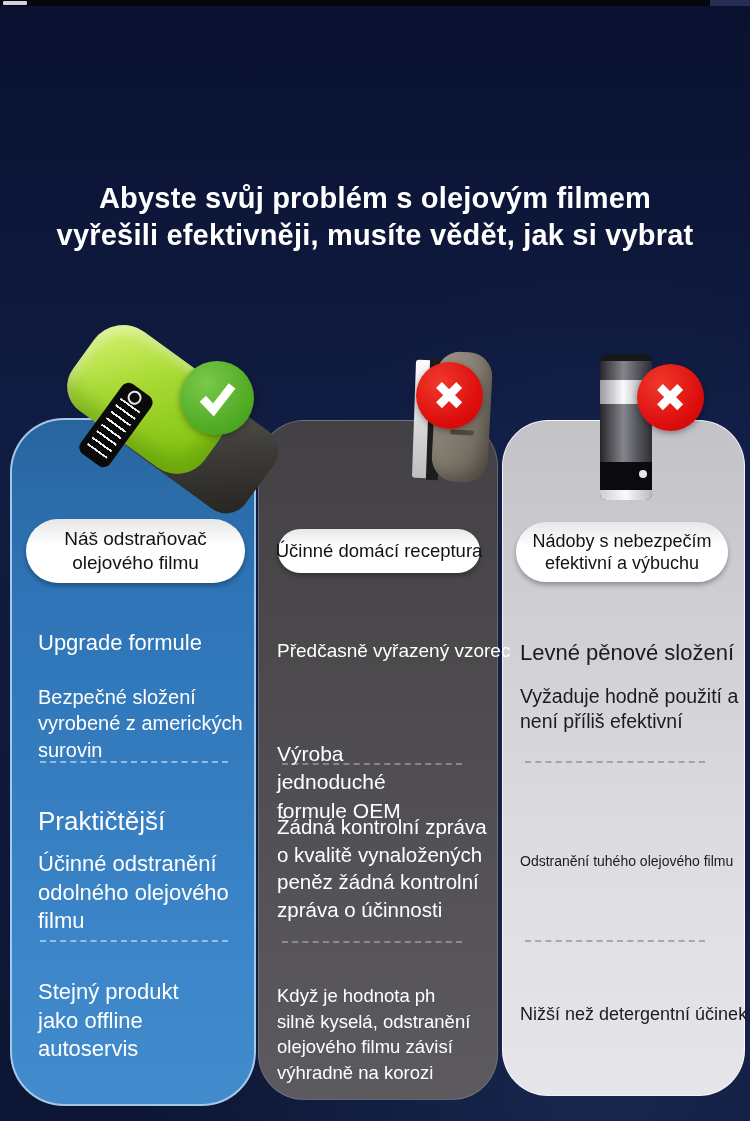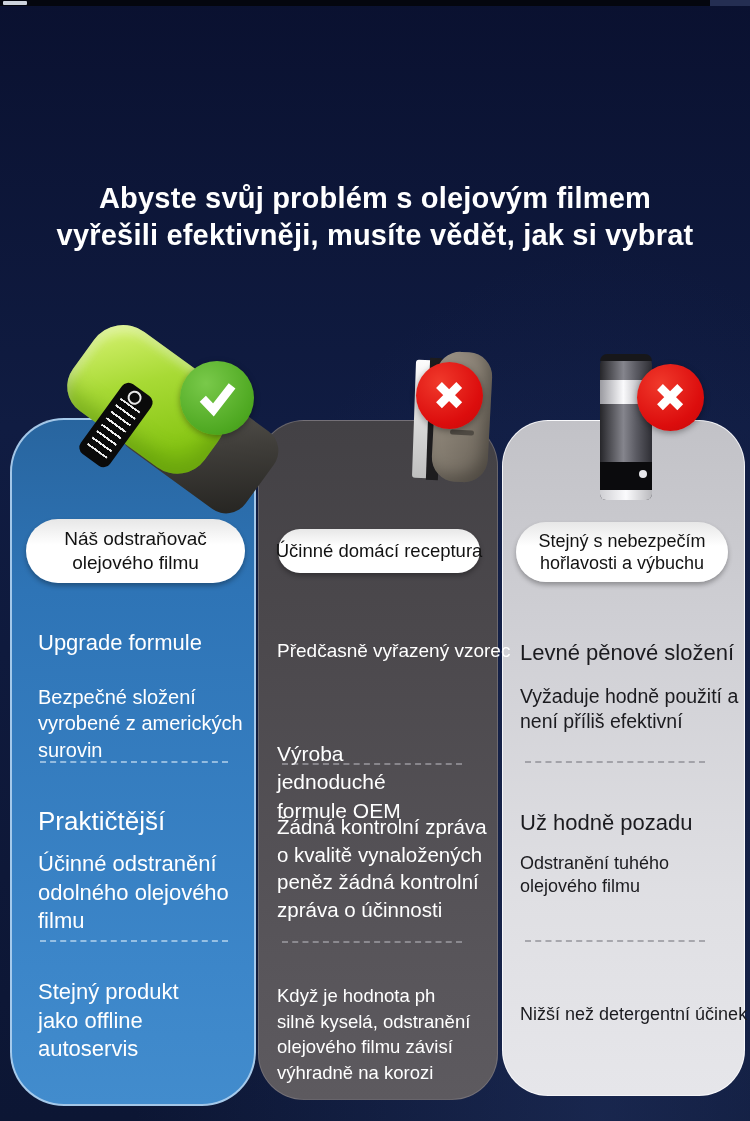--- a/index.html
+++ b/index.html
@@ -40,21 +40,21 @@
   #f12{left:38px;top:806px;font-size:26px;}
   #f13{left:38px;top:850px;font-size:22px;width:214px;line-height:1.3;}
   #f14{left:38px;top:978px;font-size:22px;width:182px;line-height:1.3;}
   #f20{left:277px;top:640px;font-size:19px;white-space:nowrap;text-align:center;}
   #f21{left:277px;top:692px;font-size:21px;width:166px;line-height:1.35;margin-top:48px;}
   #f22{left:277px;top:813px;font-size:20.5px;width:224px;line-height:1.35;}
   #f23{left:277px;top:983px;font-size:18.5px;width:200px;line-height:1.38;}
   #f30{left:520px;top:640px;font-size:22px;}
   #f31{left:520px;top:684px;font-size:19.5px;width:222px;line-height:1.3;}
   #f32{left:520px;top:810px;font-size:22px;}
-  #f33{left:520px;top:852px;font-size:18px;width:224px;line-height:1.3;}
+  #f33{left:520px;top:852px;font-size:14px;width:224px;line-height:1.3;}
   #f34{left:520px;top:1004px;font-size:18px;white-space:nowrap;}
 
   .divider{position:absolute;height:0;}
   #d1a{left:40px;top:761px;width:188px;border-top:2px dashed rgba(225,240,252,.55);}
   #d1b{left:40px;top:940px;width:188px;border-top:2px dashed rgba(225,240,252,.55);}
   #d2a{left:282px;top:763px;width:180px;border-top:2px dashed rgba(205,205,210,.45);}
   #d2b{left:282px;top:941px;width:180px;border-top:2px dashed rgba(205,205,210,.45);}
   #d3a{left:525px;top:761px;width:180px;border-top:2px dashed rgba(110,110,118,.5);}
   #d3b{left:525px;top:940px;width:180px;border-top:2px dashed rgba(110,110,118,.5);}
 
@@ -154,37 +154,36 @@
       </svg>
   </div>
   <div class="badge" id="badge3">
     <svg viewBox="0 0 100 100">
         <path d="M29 29 L71 71 M71 29 L29 71" fill="none" stroke="#ffffff" stroke-width="17"></path>
       </svg>
   </div>
 
   <div class="pill" id="pill1">Náš odstraňovač olejového filmu</div>
   <div class="pill" id="pill2">Účinné domácí receptura</div>
-  <div class="pill" id="pill3">Stejný s nebezpečím hořlavosti a výbuchu</div>
+  <div class="pill" id="pill3">Nádoby s nebezpečím efektivní a výbuchu</div>
 
   <div class="ft white" id="f10">Upgrade formule</div>
   <div class="ft white" id="f11">Bezpečné složení vyrobené z amerických surovin</div>
   <div class="divider" id="d1a"></div>
   <div class="ft white" id="f12">Praktičtější</div>
   <div class="ft white" id="f13">Účinné odstranění odolného olejového filmu</div>
   <div class="divider" id="d1b"></div>
   <div class="ft white" id="f14">Stejný produkt jako offline autoservis</div>
 
   <div class="ft white" id="f20">Předčasně vyřazený vzorec</div>
   <div class="ft white" id="f21">Výroba jednoduché formule OEM</div>
   <div class="divider" id="d2a"></div>
   <div class="ft white" id="f22">Žádná kontrolní zpráva o kvalitě vynaložených peněz žádná kontrolní zpráva o účinnosti</div>
   <div class="divider" id="d2b"></div>
   <div class="ft white" id="f23">Když je hodnota ph silně kyselá, odstranění olejového filmu závisí výhradně na korozi</div>
 
   <div class="ft dark" id="f30">Levné pěnové složení</div>
   <div class="ft dark" id="f31">Vyžaduje hodně použití a není příliš efektivní</div>
   <div class="divider" id="d3a"></div>
-  <div class="ft dark" id="f32">Už hodně pozadu</div>
   <div class="ft dark" id="f33">Odstranění tuhého olejového filmu</div>
   <div class="divider" id="d3b"></div>
   <div class="ft dark" id="f34">Nižší než detergentní účinek</div>
 </div>
 
 </body></html>

